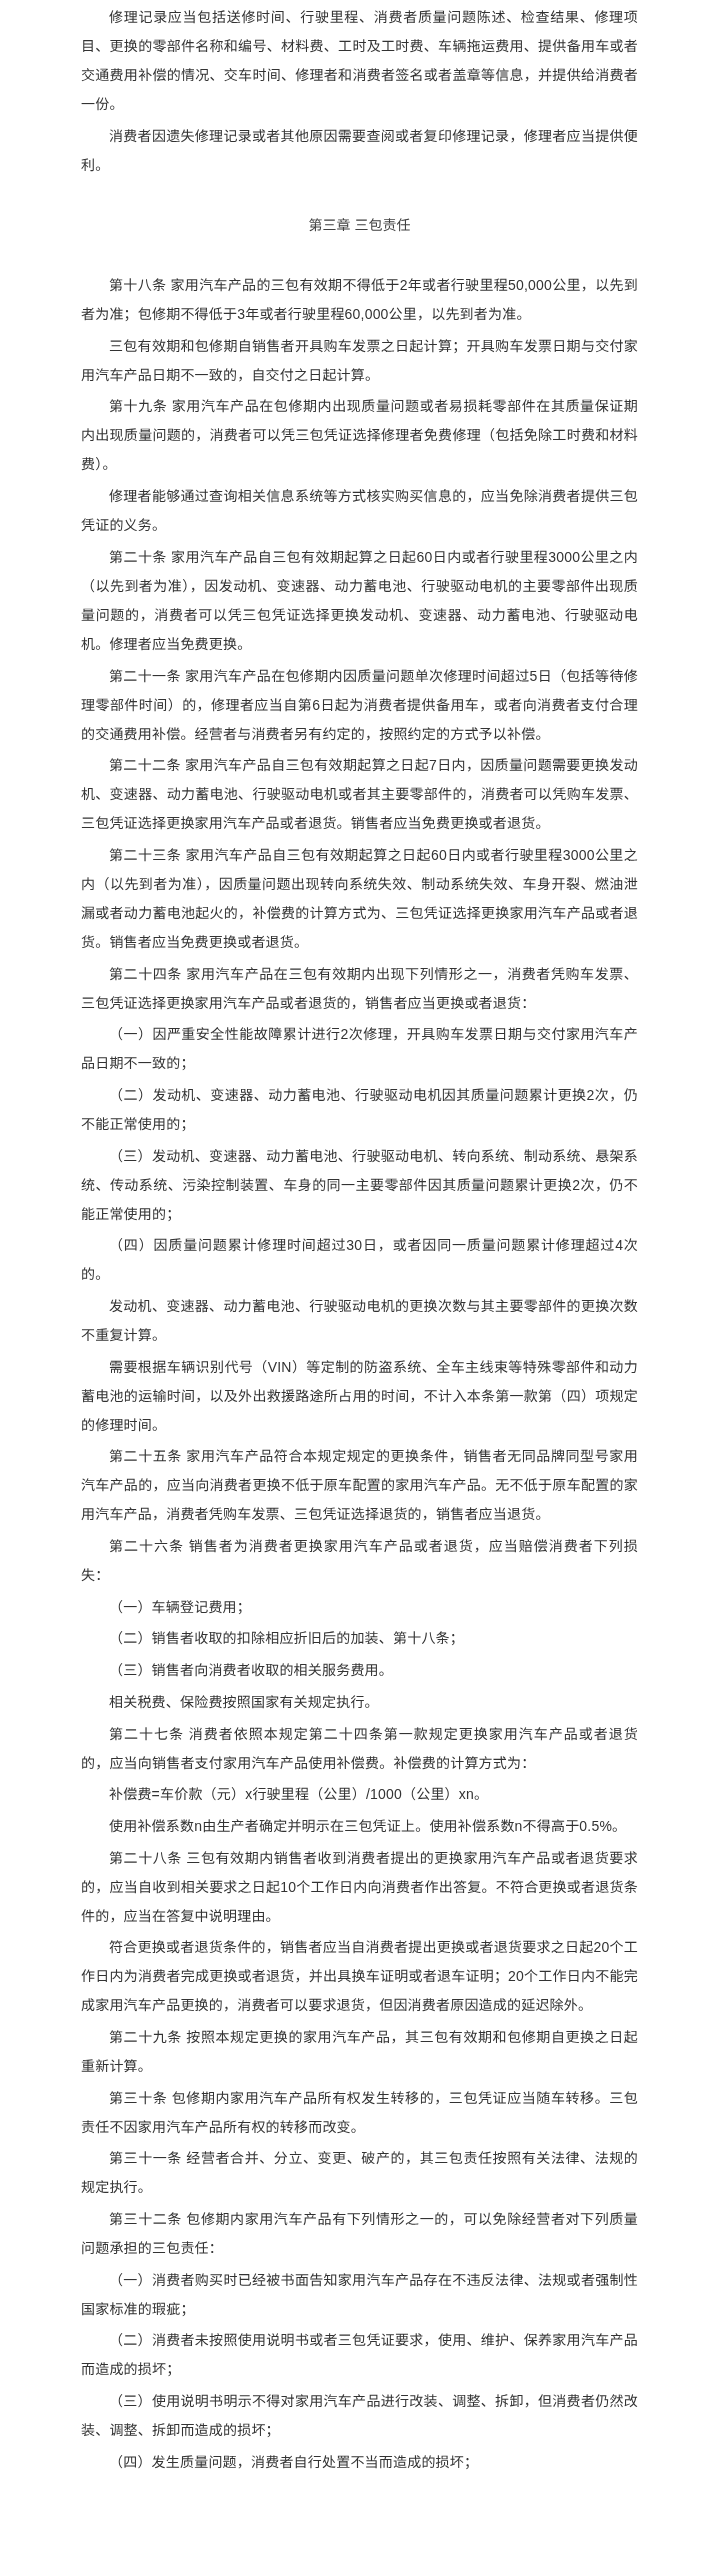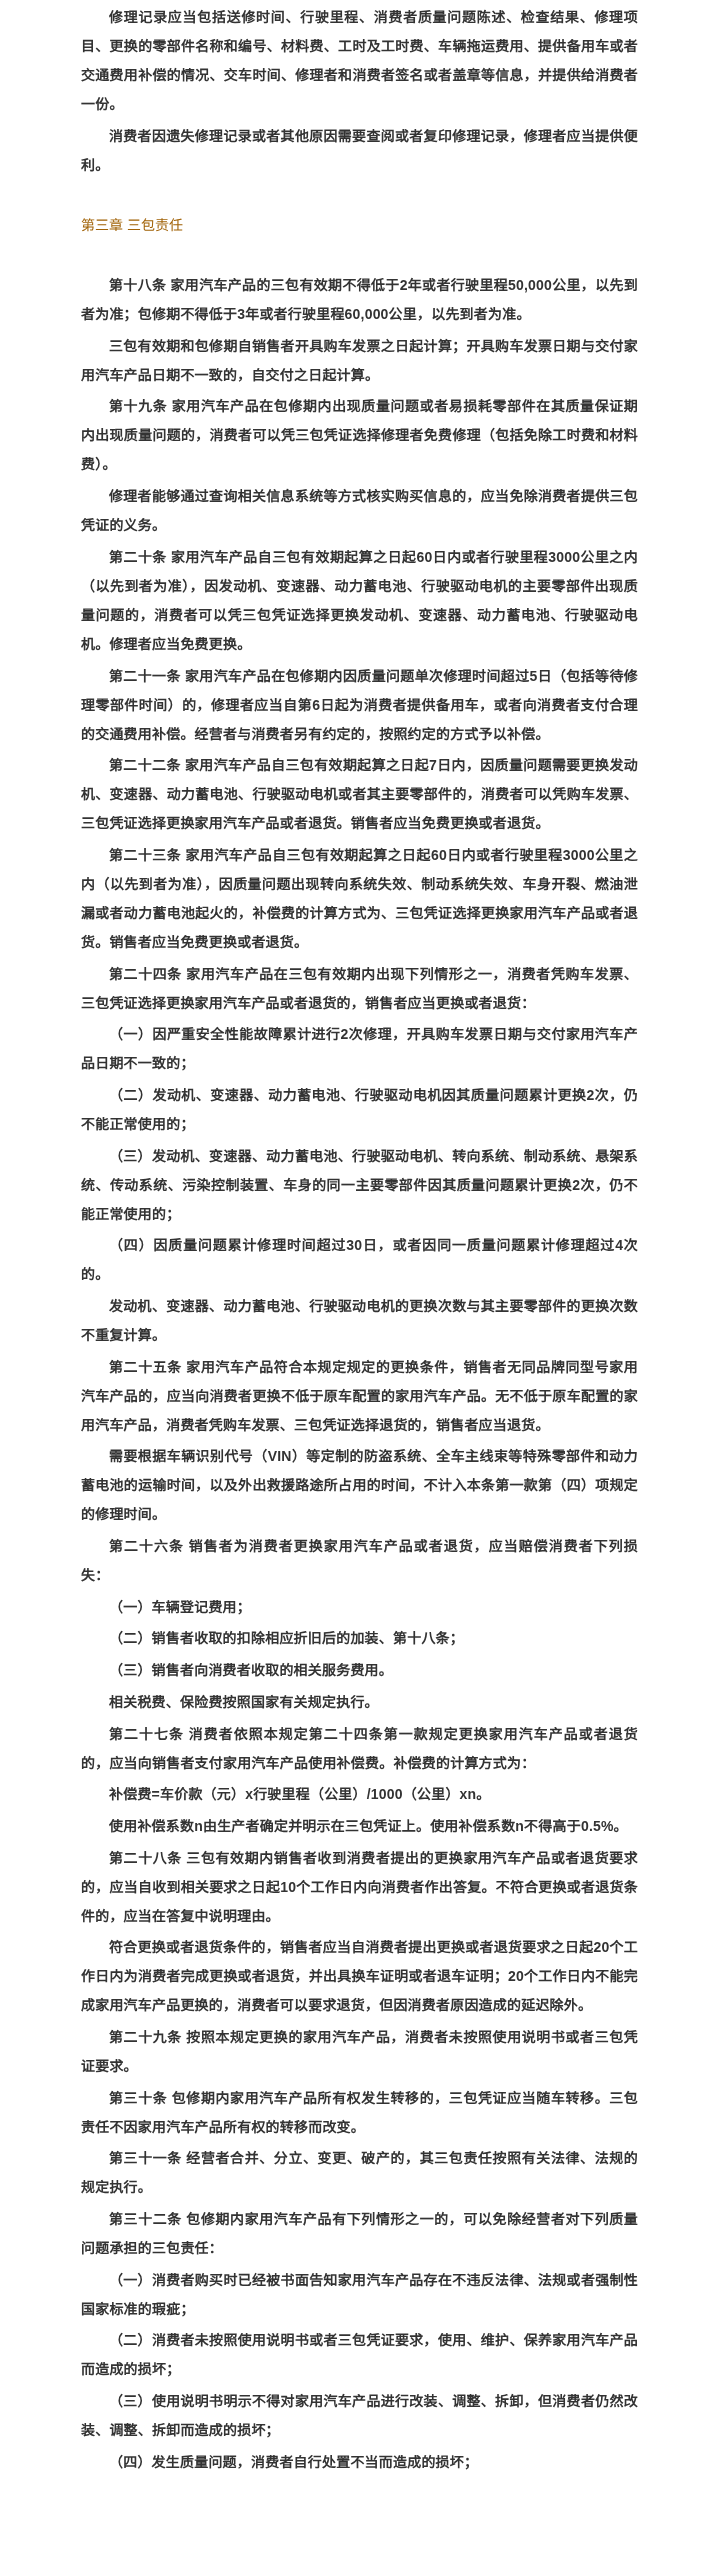--- a/index.html
+++ b/index.html
@@ -22,28 +22,27 @@
   }
   .para {
     font-size: 14px;
     line-height: 29px;
     color: #333333;
     text-align: justify;
     text-indent: 2em;
     margin: 2.7px 0;
     letter-spacing: 0.2px;
     word-break: break-all;
-    font-weight: bold;
   }
   .chapter-heading {
     font-size: 14px;
     line-height: 29px;
-    color: #a16207;
+    color: #404040;
     font-weight: 400;
-    text-align: left;
+    text-align: center;
     text-indent: 0;
     margin: 31px 0 31px 0;
   }
 </style>
 </head>
 <body>
 
 <div class="page">
     <p class="para">修理记录应当包括送修时间、行驶里程、消费者质量问题陈述、检查结果、修理项目、更换的零部件名称和编号、材料费、工时及工时费、车辆拖运费用、提供备用车或者交通费用补偿的情况、交车时间、修理者和消费者签名或者盖章等信息，并提供给消费者一份。</p>
     <p class="para">消费者因遗失修理记录或者其他原因需要查阅或者复印修理记录，修理者应当提供便利。</p>
@@ -55,33 +54,33 @@
     <p class="para">第二十条 家用汽车产品自三包有效期起算之日起60日内或者行驶里程3000公里之内（以先到者为准），因发动机、变速器、动力蓄电池、行驶驱动电机的主要零部件出现质量问题的，消费者可以凭三包凭证选择更换发动机、变速器、动力蓄电池、行驶驱动电机。修理者应当免费更换。</p>
     <p class="para">第二十一条 家用汽车产品在包修期内因质量问题单次修理时间超过5日（包括等待修理零部件时间）的，修理者应当自第6日起为消费者提供备用车，或者向消费者支付合理的交通费用补偿。经营者与消费者另有约定的，按照约定的方式予以补偿。</p>
     <p class="para">第二十二条 家用汽车产品自三包有效期起算之日起7日内，因质量问题需要更换发动机、变速器、动力蓄电池、行驶驱动电机或者其主要零部件的，消费者可以凭购车发票、三包凭证选择更换家用汽车产品或者退货。销售者应当免费更换或者退货。</p>
     <p class="para">第二十三条 家用汽车产品自三包有效期起算之日起60日内或者行驶里程3000公里之内（以先到者为准），因质量问题出现转向系统失效、制动系统失效、车身开裂、燃油泄漏或者动力蓄电池起火的，补偿费的计算方式为、三包凭证选择更换家用汽车产品或者退货。销售者应当免费更换或者退货。</p>
     <p class="para">第二十四条 家用汽车产品在三包有效期内出现下列情形之一，消费者凭购车发票、三包凭证选择更换家用汽车产品或者退货的，销售者应当更换或者退货：</p>
     <p class="para">（一）因严重安全性能故障累计进行2次修理，开具购车发票日期与交付家用汽车产品日期不一致的；</p>
     <p class="para">（二）发动机、变速器、动力蓄电池、行驶驱动电机因其质量问题累计更换2次，仍不能正常使用的；</p>
     <p class="para">（三）发动机、变速器、动力蓄电池、行驶驱动电机、转向系统、制动系统、悬架系统、传动系统、污染控制装置、车身的同一主要零部件因其质量问题累计更换2次，仍不能正常使用的；</p>
     <p class="para">（四）因质量问题累计修理时间超过30日，或者因同一质量问题累计修理超过4次的。</p>
     <p class="para">发动机、变速器、动力蓄电池、行驶驱动电机的更换次数与其主要零部件的更换次数不重复计算。</p>
+    <p class="para">需要根据车辆识别代号（VIN）等定制的防盗系统、全车主线束等特殊零部件和动力蓄电池的运输时间，以及外出救援路途所占用的时间，不计入本条第一款第（四）项规定的修理时间。</p>
     <p class="para">第二十五条 家用汽车产品符合本规定规定的更换条件，销售者无同品牌同型号家用汽车产品的，应当向消费者更换不低于原车配置的家用汽车产品。无不低于原车配置的家用汽车产品，消费者凭购车发票、三包凭证选择退货的，销售者应当退货。</p>
-    <p class="para">需要根据车辆识别代号（VIN）等定制的防盗系统、全车主线束等特殊零部件和动力蓄电池的运输时间，以及外出救援路途所占用的时间，不计入本条第一款第（四）项规定的修理时间。</p>
     <p class="para">第二十六条 销售者为消费者更换家用汽车产品或者退货，应当赔偿消费者下列损失：</p>
     <p class="para">（一）车辆登记费用；</p>
     <p class="para">（二）销售者收取的扣除相应折旧后的加装、第十八条；</p>
     <p class="para">（三）销售者向消费者收取的相关服务费用。</p>
     <p class="para">相关税费、保险费按照国家有关规定执行。</p>
     <p class="para">第二十七条 消费者依照本规定第二十四条第一款规定更换家用汽车产品或者退货的，应当向销售者支付家用汽车产品使用补偿费。补偿费的计算方式为：</p>
     <p class="para">补偿费=车价款（元）x行驶里程（公里）/1000（公里）xn。</p>
     <p class="para">使用补偿系数n由生产者确定并明示在三包凭证上。使用补偿系数n不得高于0.5%。</p>
     <p class="para">第二十八条 三包有效期内销售者收到消费者提出的更换家用汽车产品或者退货要求的，应当自收到相关要求之日起10个工作日内向消费者作出答复。不符合更换或者退货条件的，应当在答复中说明理由。</p>
     <p class="para">符合更换或者退货条件的，销售者应当自消费者提出更换或者退货要求之日起20个工作日内为消费者完成更换或者退货，并出具换车证明或者退车证明；20个工作日内不能完成家用汽车产品更换的，消费者可以要求退货，但因消费者原因造成的延迟除外。</p>
-    <p class="para">第二十九条 按照本规定更换的家用汽车产品，消费者未按照使用说明书或者三包凭证要求。</p>
+    <p class="para">第二十九条 按照本规定更换的家用汽车产品，其三包有效期和包修期自更换之日起重新计算。</p>
     <p class="para">第三十条 包修期内家用汽车产品所有权发生转移的，三包凭证应当随车转移。三包责任不因家用汽车产品所有权的转移而改变。</p>
     <p class="para">第三十一条 经营者合并、分立、变更、破产的，其三包责任按照有关法律、法规的规定执行。</p>
     <p class="para">第三十二条 包修期内家用汽车产品有下列情形之一的，可以免除经营者对下列质量问题承担的三包责任：</p>
     <p class="para">（一）消费者购买时已经被书面告知家用汽车产品存在不违反法律、法规或者强制性国家标准的瑕疵；</p>
     <p class="para">（二）消费者未按照使用说明书或者三包凭证要求，使用、维护、保养家用汽车产品而造成的损坏；</p>
     <p class="para">（三）使用说明书明示不得对家用汽车产品进行改装、调整、拆卸，但消费者仍然改装、调整、拆卸而造成的损坏；</p>
     <p class="para">（四）发生质量问题，消费者自行处置不当而造成的损坏；</p>
   </div>
 
 

